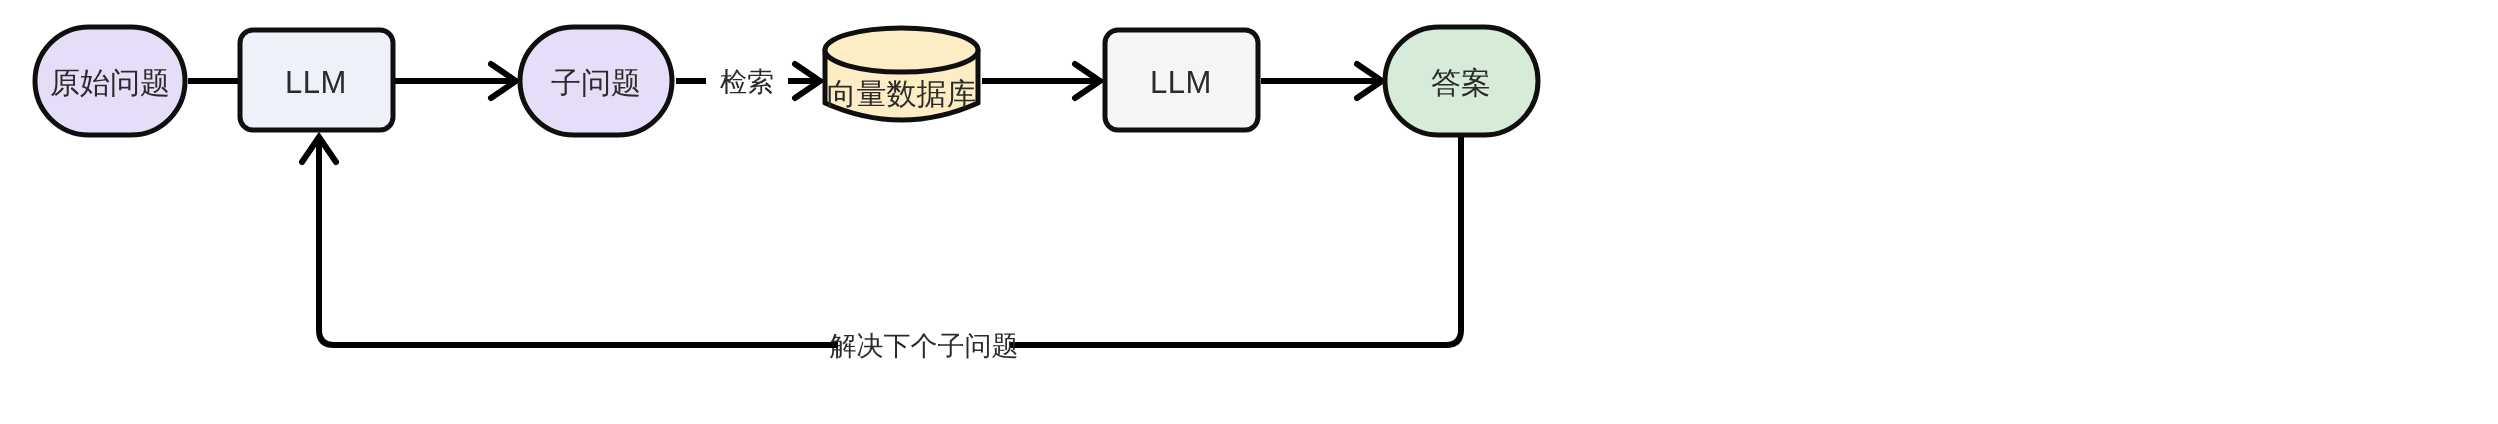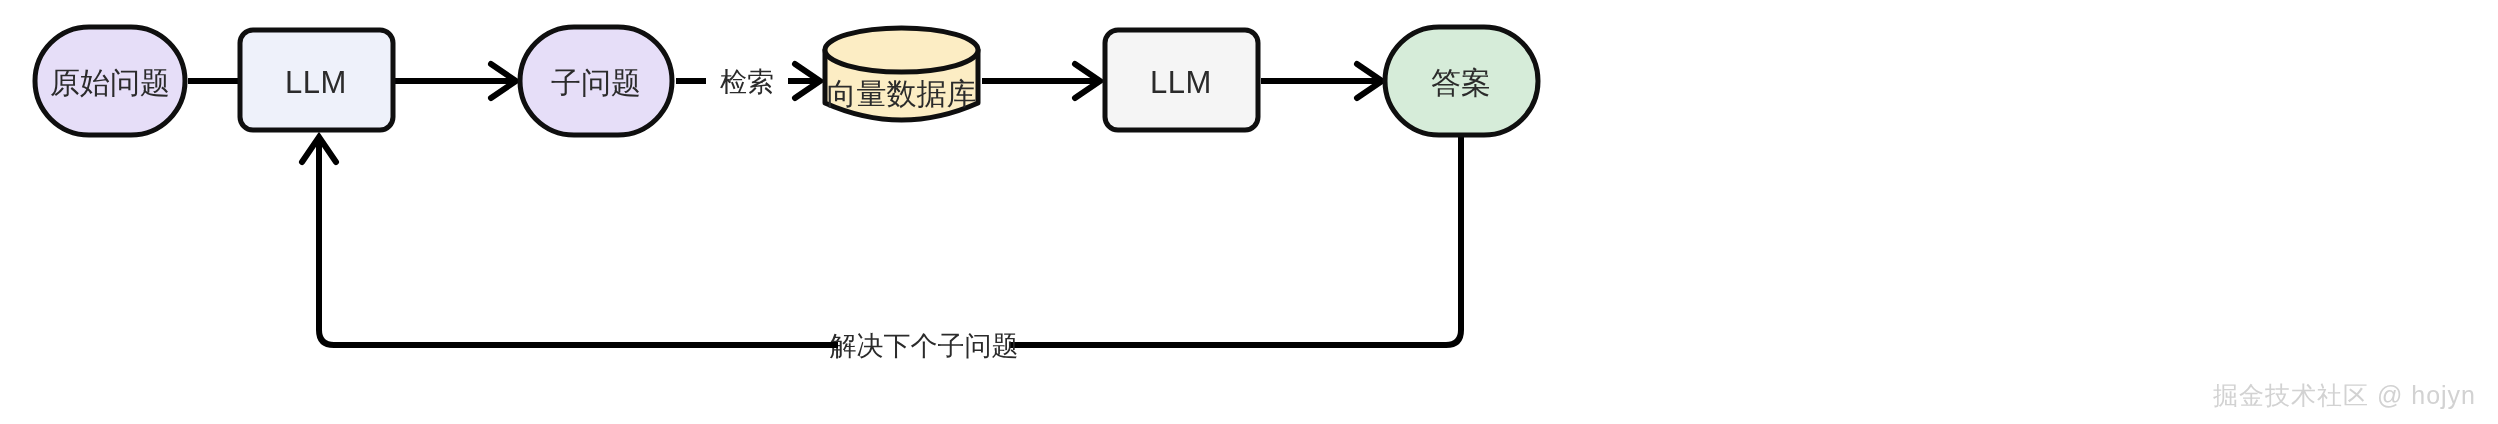--- a/index.html
+++ b/index.html
@@ -150,15 +150,14 @@
       <text class="node-label node-label-latin" x="1181" y="82">LLM</text>
     </g>
 
     <g>
       <rect class="node-shape" x="1385" y="27" width="153" height="108" rx="54" ry="54" fill="#d6ecd9"></rect>
       <text class="node-label" x="1461" y="82">答案</text>
     </g>
 
   </svg>
 
-  <div class="watermark-text">掘金技术社区 @ hojyn</div>
 
 </div>
 
 </body></html>

